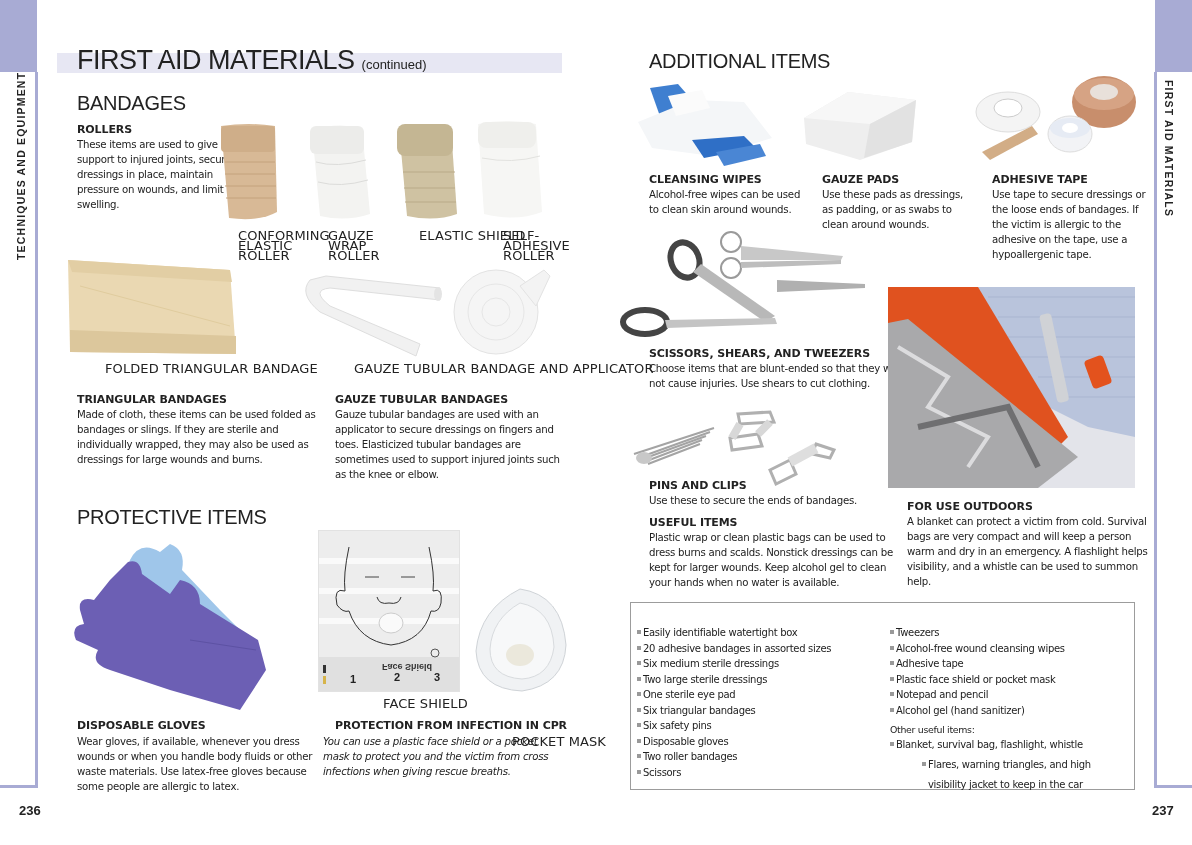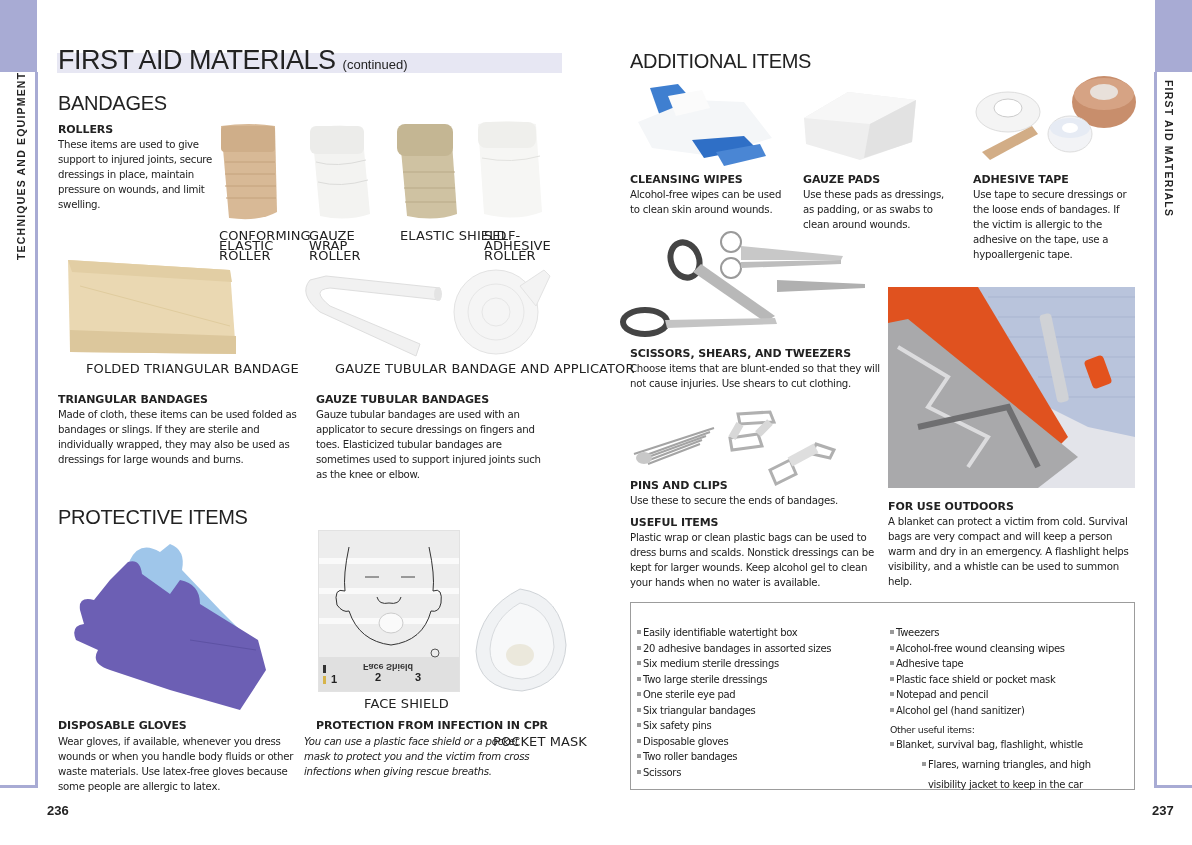--- a/index.html
+++ b/index.html
@@ -1,18 +1,18 @@
 <!DOCTYPE html>
 <html><head>
 <meta charset="utf-8">
 <style>
   * { box-sizing: border-box; margin: 0; padding: 0; }
   html, body { width: 1192px; height: 845px; background: #ffffff; overflow: hidden; }
   body { position: relative; font-family: "DejaVu Sans", sans-serif; color: #1e1e1e; }
-  .abs { position: absolute; }
+  .abs { position: absolute; margin-left: 19px; }
 
   
   .rail-block { position: absolute; background: #a8abd4; }
   .rail-line { position: absolute; background: #a8abd4; }
   .rail-text { position: absolute; font-family: "Liberation Sans", sans-serif; font-weight: bold; font-size: 10.5px; letter-spacing: 1.2px; color: #222; white-space: nowrap; }
   .page-num { position: absolute; font-family: "Liberation Sans", sans-serif; font-weight: bold; font-size: 13px; color: #222; }
 
   
   .title-band { position: absolute; background: #e7e7f3; }
   .h1 { font-family: "Liberation Sans", sans-serif; font-weight: normal; font-size: 27px; letter-spacing: -0.5px; color: #222; white-space: nowrap; }
@@ -34,21 +34,21 @@
   .kit-sub { font-family: "DejaVu Sans", sans-serif; font-size: 9.4px; color: #222; margin-top: 5px; line-height: 14px; letter-spacing: -0.3px; }
   .kit-item.wrap { white-space: normal; line-height: 20px; padding-left: 6px; text-indent: -6px; margin-top: 2px; margin-left: 32px; }
 </style>
 </head>
 <body>
 
 <div class="rail-block" style="left:0;top:0;width:37px;height:72px;"></div>
 <div class="rail-line" style="left:35px;top:72px;width:3px;height:716px;"></div>
 <div class="rail-line" style="left:0;top:785px;width:38px;height:3px;"></div>
 <div class="rail-text" style="left:25px;top:72px;transform-origin:0 0;transform:rotate(-90deg) translate(-188px,-10px);">TECHNIQUES AND EQUIPMENT</div>
-<div class="page-num" style="left:19px;top:803px;margin-left:28px;">236</div>
+<div class="page-num" style="left:19px;top:803px;">236</div>
 
 <div class="rail-block" style="left:1155px;top:0;width:37px;height:72px;"></div>
 <div class="rail-line" style="left:1154px;top:72px;width:3px;height:716px;"></div>
 <div class="rail-line" style="left:1154px;top:785px;width:38px;height:3px;"></div>
 <div class="rail-text" style="left:1175px;top:80px;transform-origin:0 0;transform:rotate(90deg);">FIRST AID MATERIALS</div>
 <div class="page-num" style="left:1152px;top:803px;">237</div>
 
 <div class="title-band" style="left:57px;top:53px;width:505px;height:20px;"></div>
 <div class="abs h1" style="left:58px;top:45px;">
   <span>FIRST AID MATERIALS</span>

